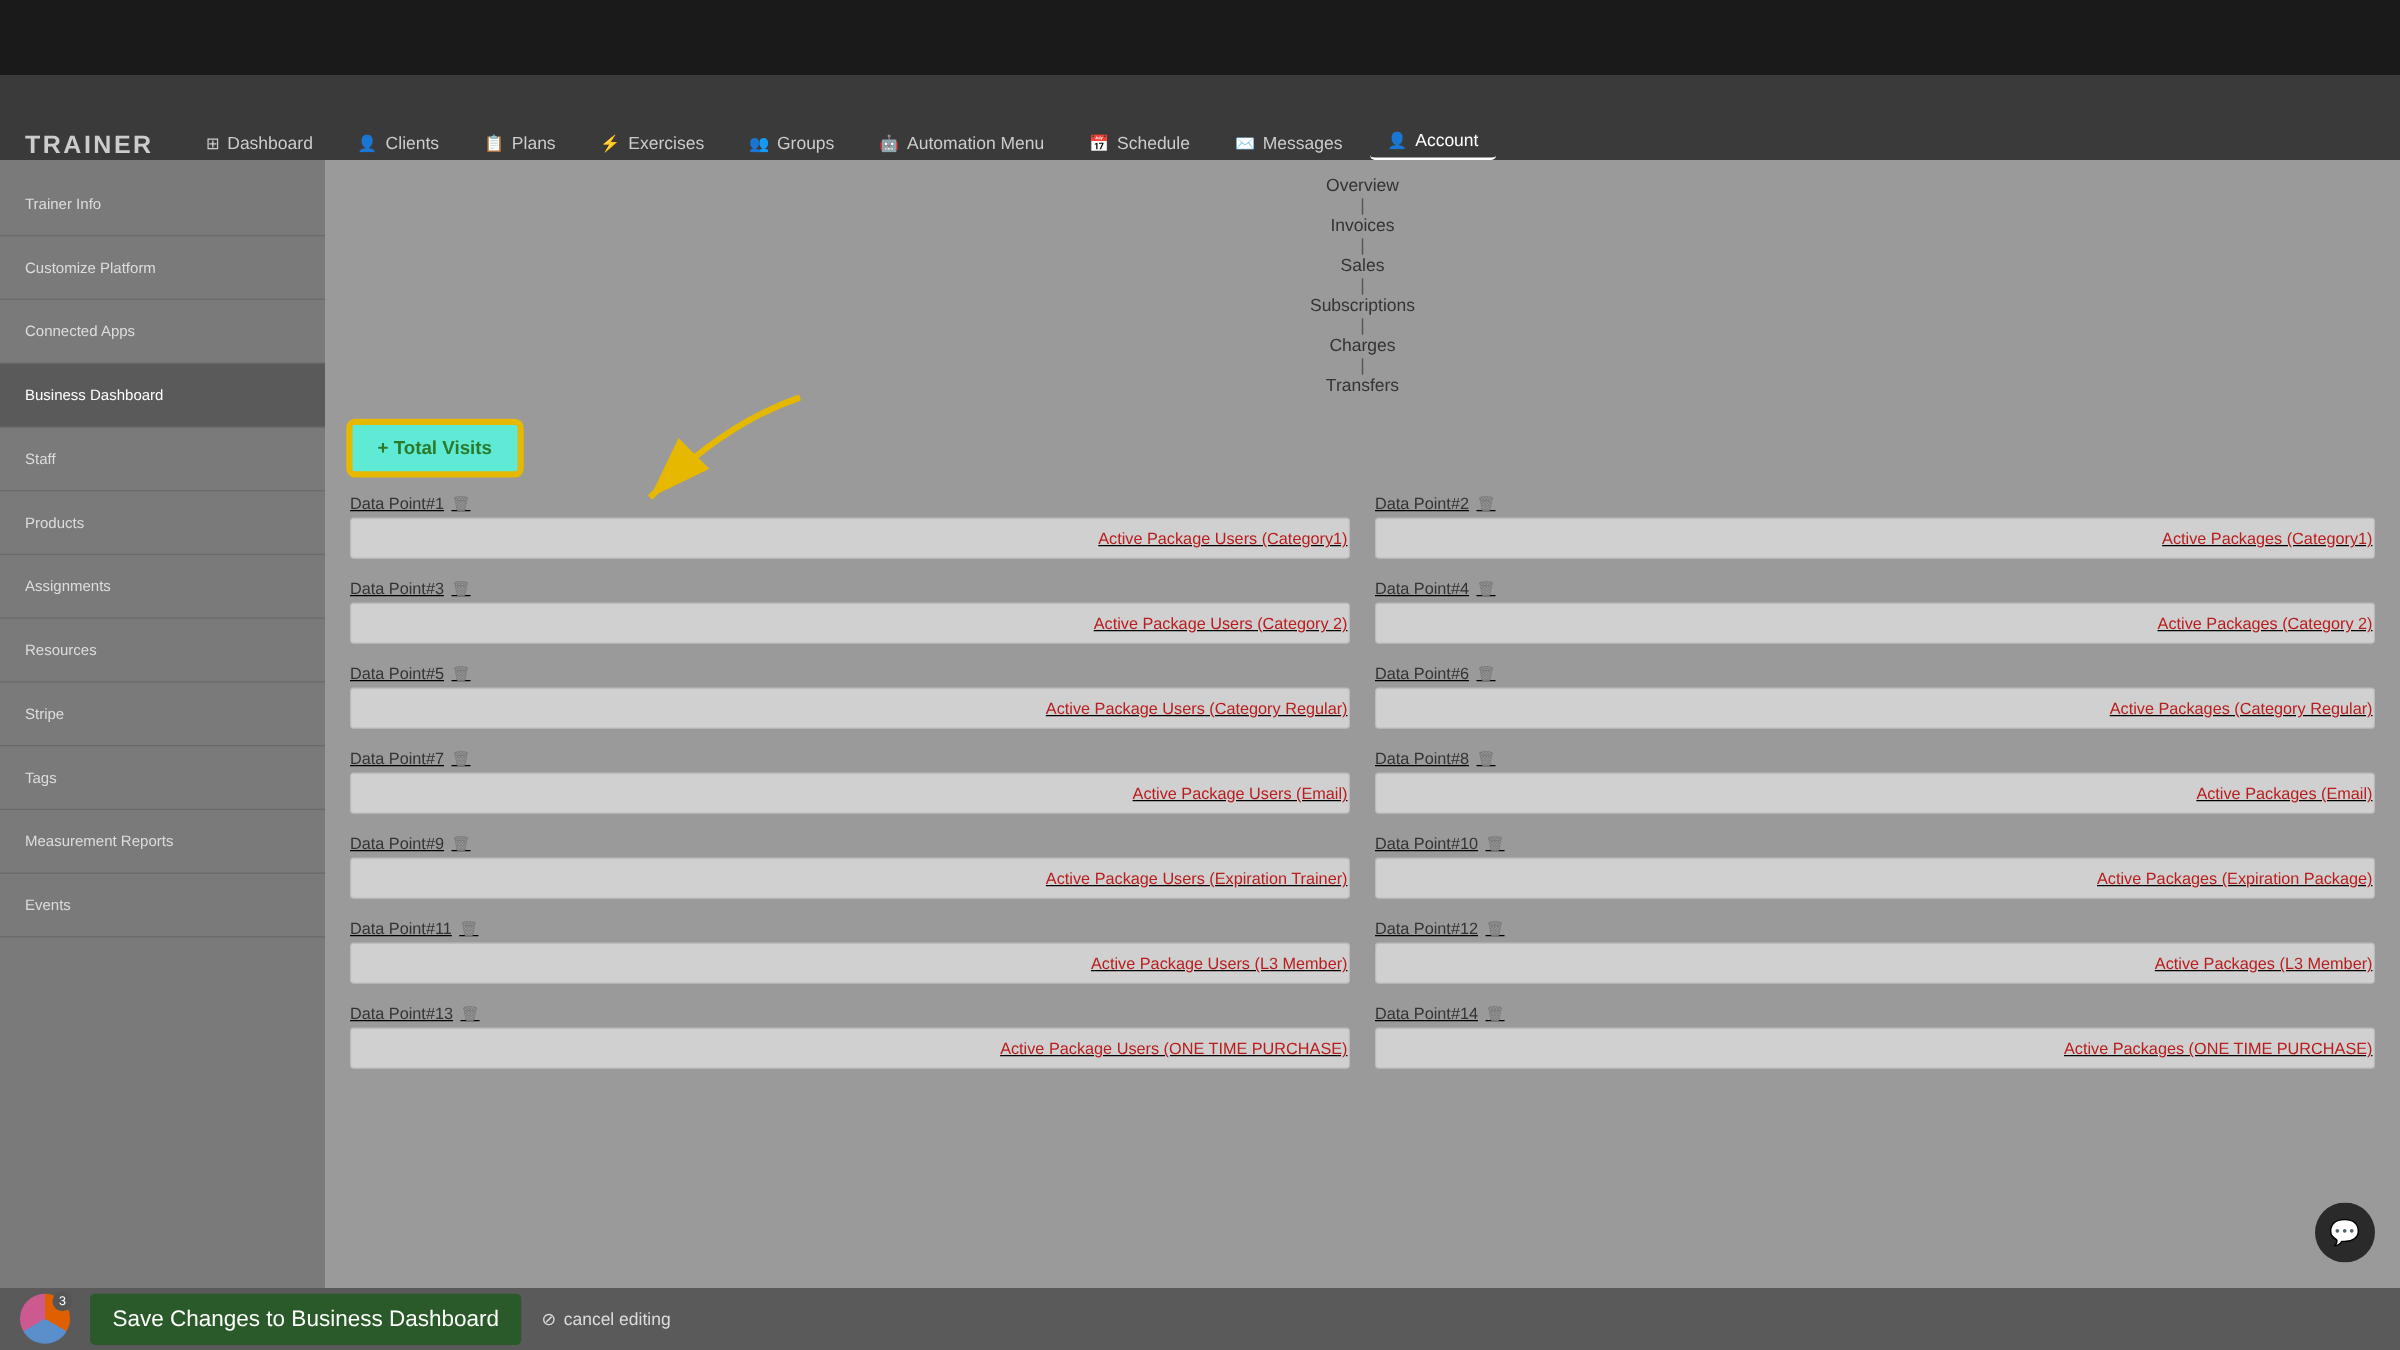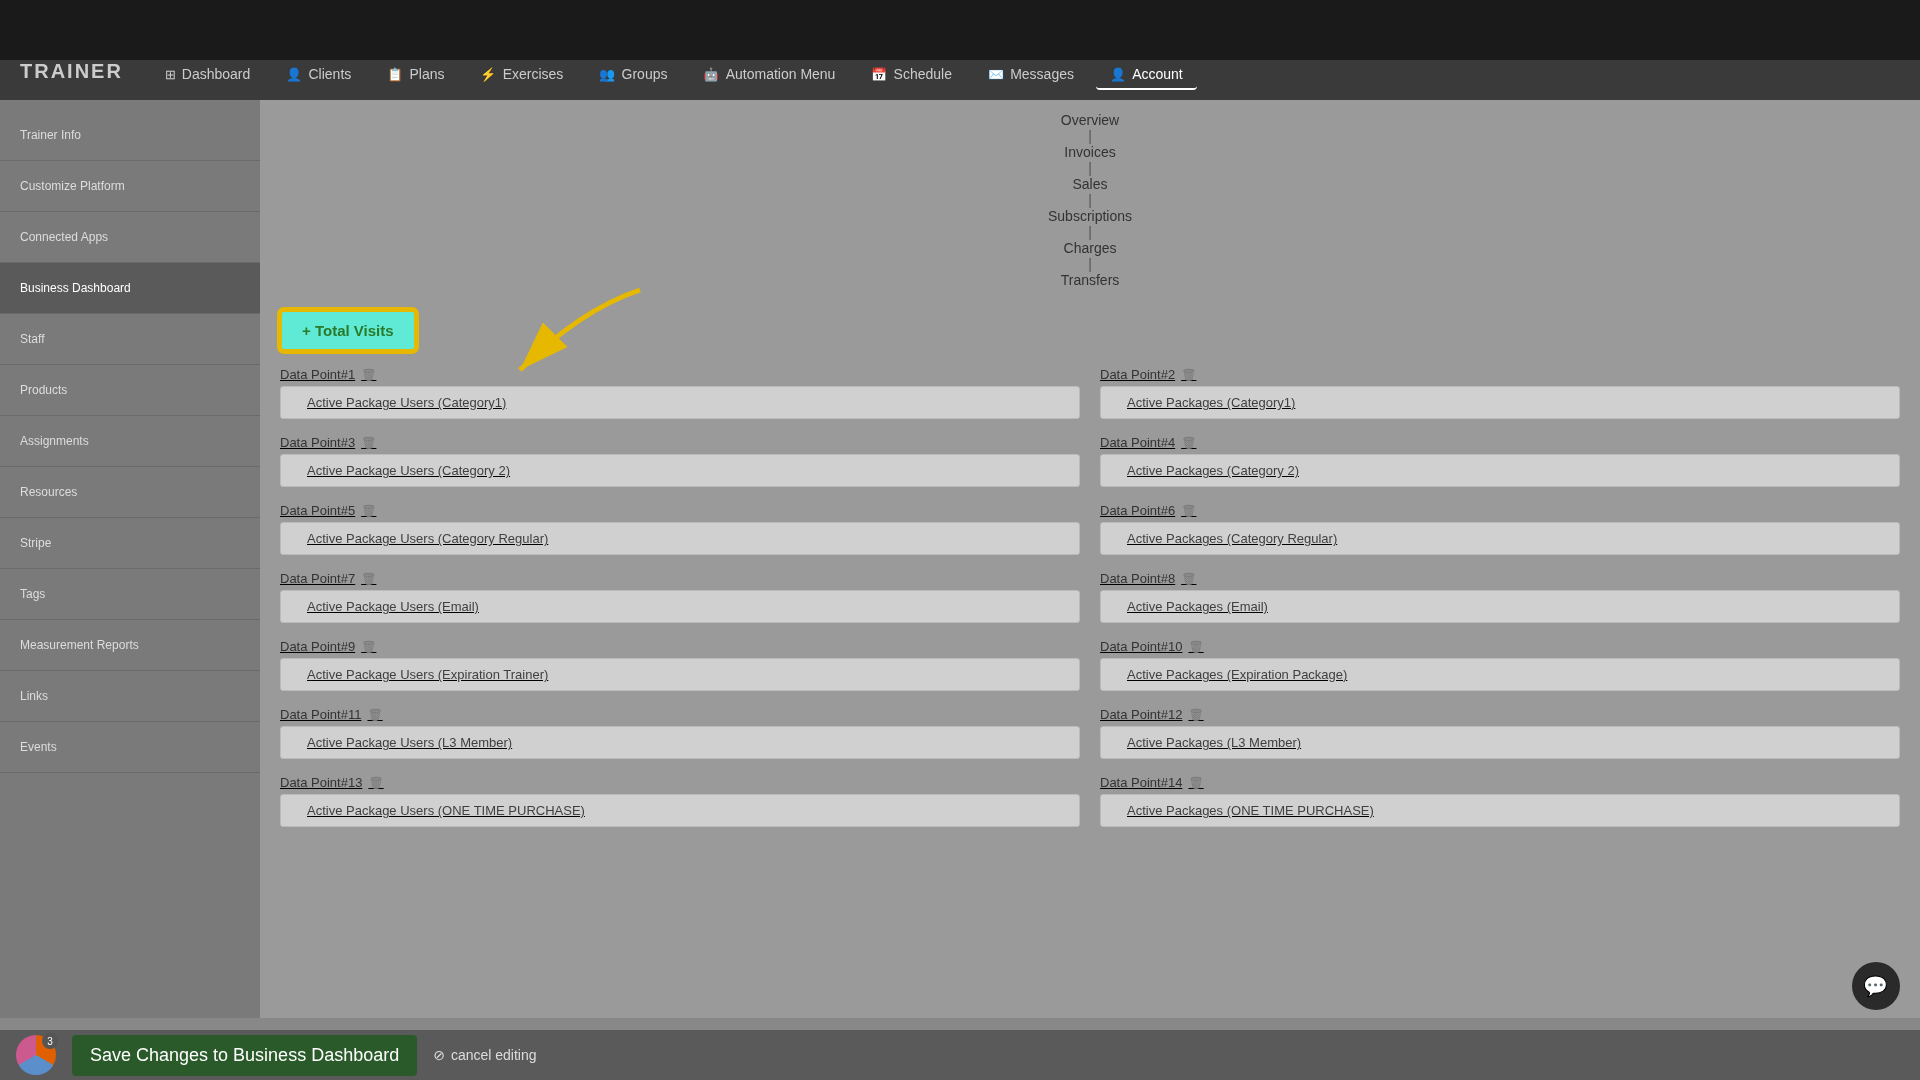--- a/index.html
+++ b/index.html
@@ -15,23 +15,23 @@
     
     .top-bar {
       background: #1a1a1a;
       height: 60px;
       width: 100%;
     }
 
     
     .nav-bar {
       background: #3a3a3a;
-      height: 40px;
-      display: flex;
-      align-items: flex-start;
+      height: 68px;
+      display: flex;
+      align-items: flex-end;
       padding: 0 20px;
       gap: 8px;
     }
     .nav-logo {
       color: #ccc;
       font-size: 20px;
       font-weight: bold;
       margin-right: 20px;
       letter-spacing: 2px;
     }
@@ -147,24 +147,25 @@
       margin-bottom: 4px;
       display: flex;
       align-items: center;
       gap: 6px;
     }
     .data-point-input {
       width: 100%;
       background: #d0d0d0;
       border: 1px solid #bbb;
       border-radius: 3px;
-      padding: 8px 26px;
+      padding: 8px 1px;
       font-size: 13px;
-      color: #404040;
+      color: #b91c1c;
       cursor: default;
+      text-align: right;
     }
     .trash-icon {
       color: #777;
       font-size: 12px;
       cursor: pointer;
     }
 
     
     .bottom-bar {
       position: fixed;
@@ -315,23 +316,20 @@
       <span>Resources</span>
     </div>
     <div class="sidebar-item">
       <span>Stripe</span>
     </div>
     <div class="sidebar-item">
       <span>Tags</span>
     </div>
     <div class="sidebar-item">
       <span>Measurement Reports</span>
-    </div>
-    <div class="sidebar-item">
-      <span>Links</span>
     </div>
     <div class="sidebar-item">
       <span>Events</span>
     </div>
   </div>
 
   <div class="content">
 
     <div class="sub-nav">
       <a class="sub-nav-item">Overview</a>

